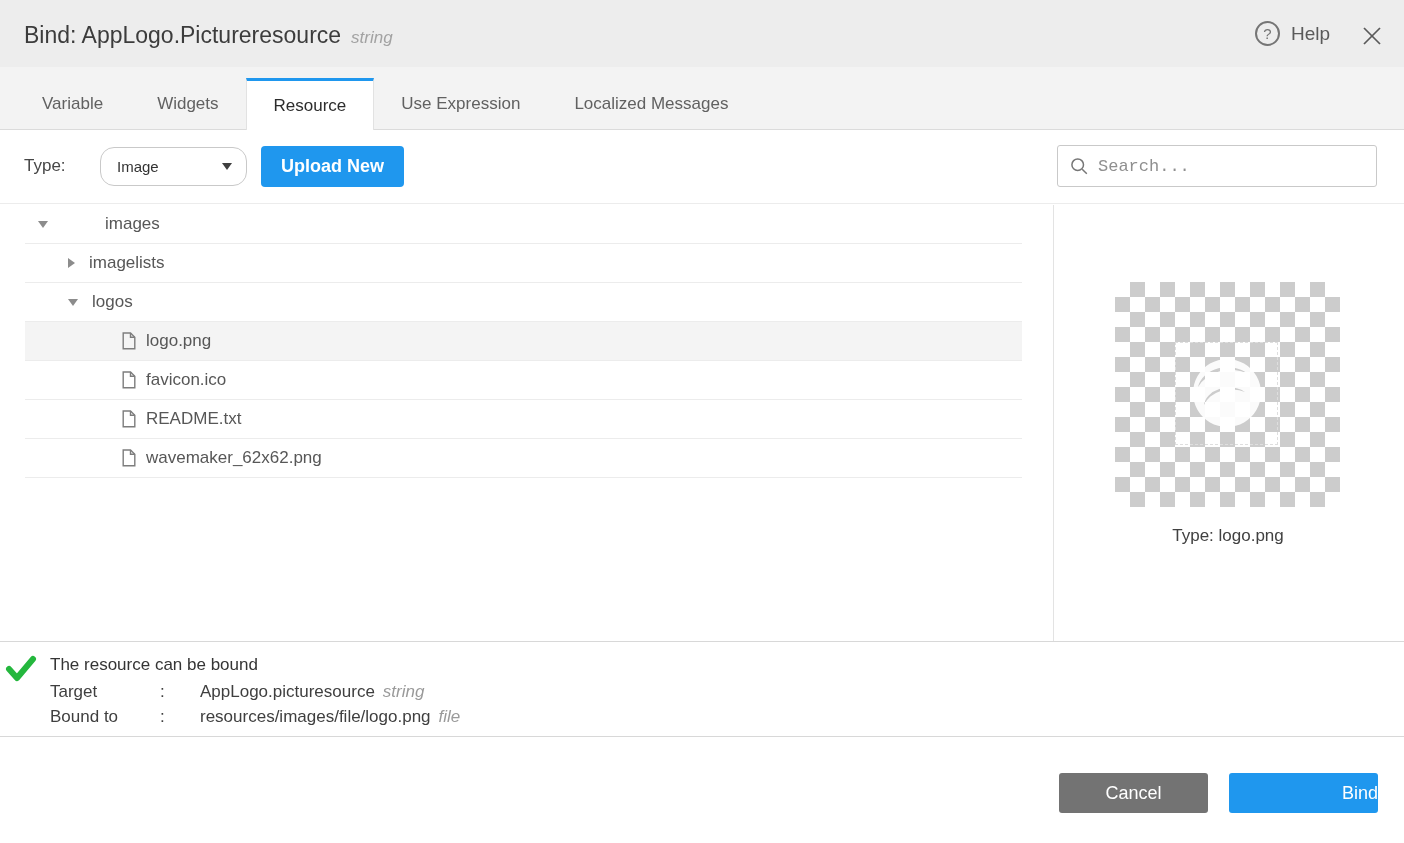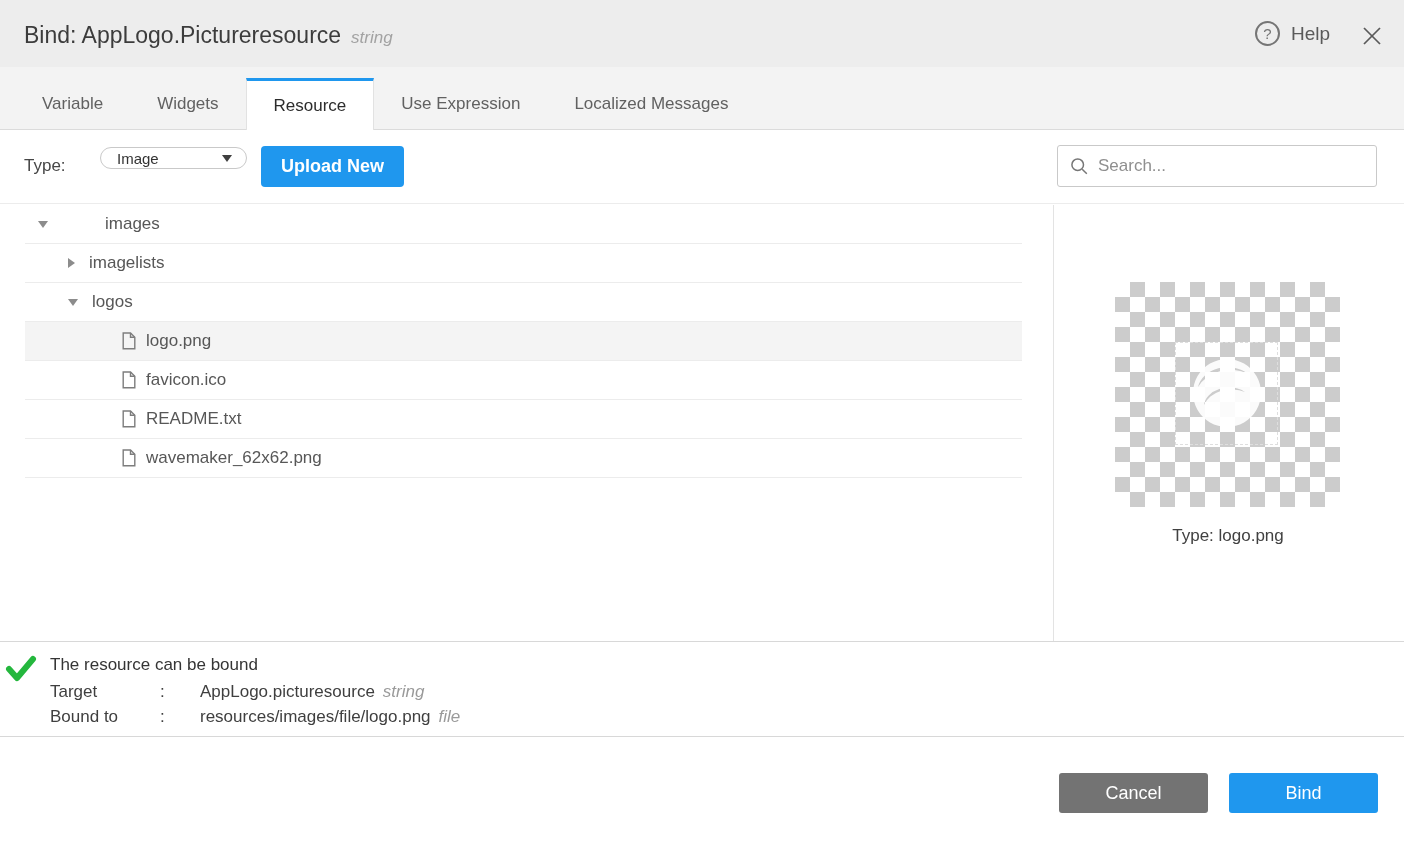--- a/index.html
+++ b/index.html
@@ -22,31 +22,31 @@
   .tabstrip::after { content:""; position:absolute; left:0; right:0; bottom:0; height:1px; background:#dbdbdb; z-index:1; }
   .tabs { position:absolute; left:15px; bottom:0; display:flex; align-items:flex-end; }
   .tab { height:52px; line-height:52px; padding:0 27px; font-size:17px; color:#616161; cursor:pointer; white-space:nowrap; }
   .tab.active { position:relative; z-index:2; background:#fff; color:#2c2c2c;
                 border-top:3px solid #1f97ee; border-left:1px solid #e2e2e2; border-right:1px solid #e2e2e2;
                 line-height:49px; }
 
   
   .toolbar { position:absolute; top:130px; left:0; right:0; height:74px; background:#fff; border-bottom:1px solid #ececec; }
   .type-label { position:absolute; left:24px; top:26px; font-size:17px; color:#474747; }
-  .select { position:absolute; left:100px; top:17px; width:147px; height:22px; border:1px solid #c9c9c9; border-radius:14px;
+  .select { position:absolute; left:100px; top:17px; width:147px; height:39px; border:1px solid #c9c9c9; border-radius:14px;
             background:#fff; display:flex; align-items:center; justify-content:space-between; padding:0 14px 0 16px;
             font-size:15px; color:#333; cursor:pointer; }
   .sel-caret { width:0; height:0; border-left:5px solid transparent; border-right:5px solid transparent; border-top:7px solid #3f3f3f; }
   .upload-btn { position:absolute; left:261px; top:16px; width:143px; height:41px; border:none; border-radius:4px;
                 background:#1f97ee; color:#fff; font-size:18px; font-weight:bold; cursor:pointer;
                 font-family:"Liberation Sans","DejaVu Sans",sans-serif; }
   .search { position:absolute; right:27px; top:15px; width:320px; height:42px; border:1px solid #c9c9c9; border-radius:3px;
             background:#fff; display:flex; align-items:center; padding:0 12px; gap:9px; }
   .search input { flex:1; border:none; outline:none; font-size:17px; color:#0c4a6e; background:transparent;
-                  font-family:Liberation Sans, sans-serif; }
+                  font-family:Liberation Mono, monospace; }
   .search input::placeholder { color:#8f8f8f; }
 
   
   .content { position:absolute; top:205px; left:0; height:436px; right:0; background:#fff; }
   .tree-pane { position:absolute; left:0; top:0; width:1053px; height:100%; overflow:hidden; }
   .tree { margin-left:25px; width:997px; }
   .trow { height:39px; display:flex; align-items:center; border-bottom:1px solid #ececec; font-size:17px; color:#575757; cursor:pointer; }
   .trow.selected { background:#f4f4f4; }
   .caret-down { width:10px; height:7px; border-left:5px solid transparent; border-right:5px solid transparent;
                 border-top:7px solid #8c8c8c; border-bottom:none; flex:none; }
@@ -212,15 +212,15 @@
     <div class="status-msg">The resource can be bound</div>
     <div class="srow r0">
       <span class="slabel">Target</span><span class="scolon">:</span><span>AppLogo.picturesource</span><span class="shint">string</span>
     </div>
     <div class="srow r1">
       <span class="slabel">Bound to</span><span class="scolon">:</span><span>resources/images/file/logo.png</span><span class="shint">file</span>
     </div>
   </div>
 
   <button class="btn cancel-btn" style="background: #737373;">Cancel</button>
-  <button class="btn bind-btn accent-bg" style="background: rgb(31, 151, 238);">Bind</button>
+  <button class="btn bind-btn accent-bg" style="background: rgb(31, 151, 238); text-align: right;">Bind</button>
 
 </div>
 
 </body></html>

